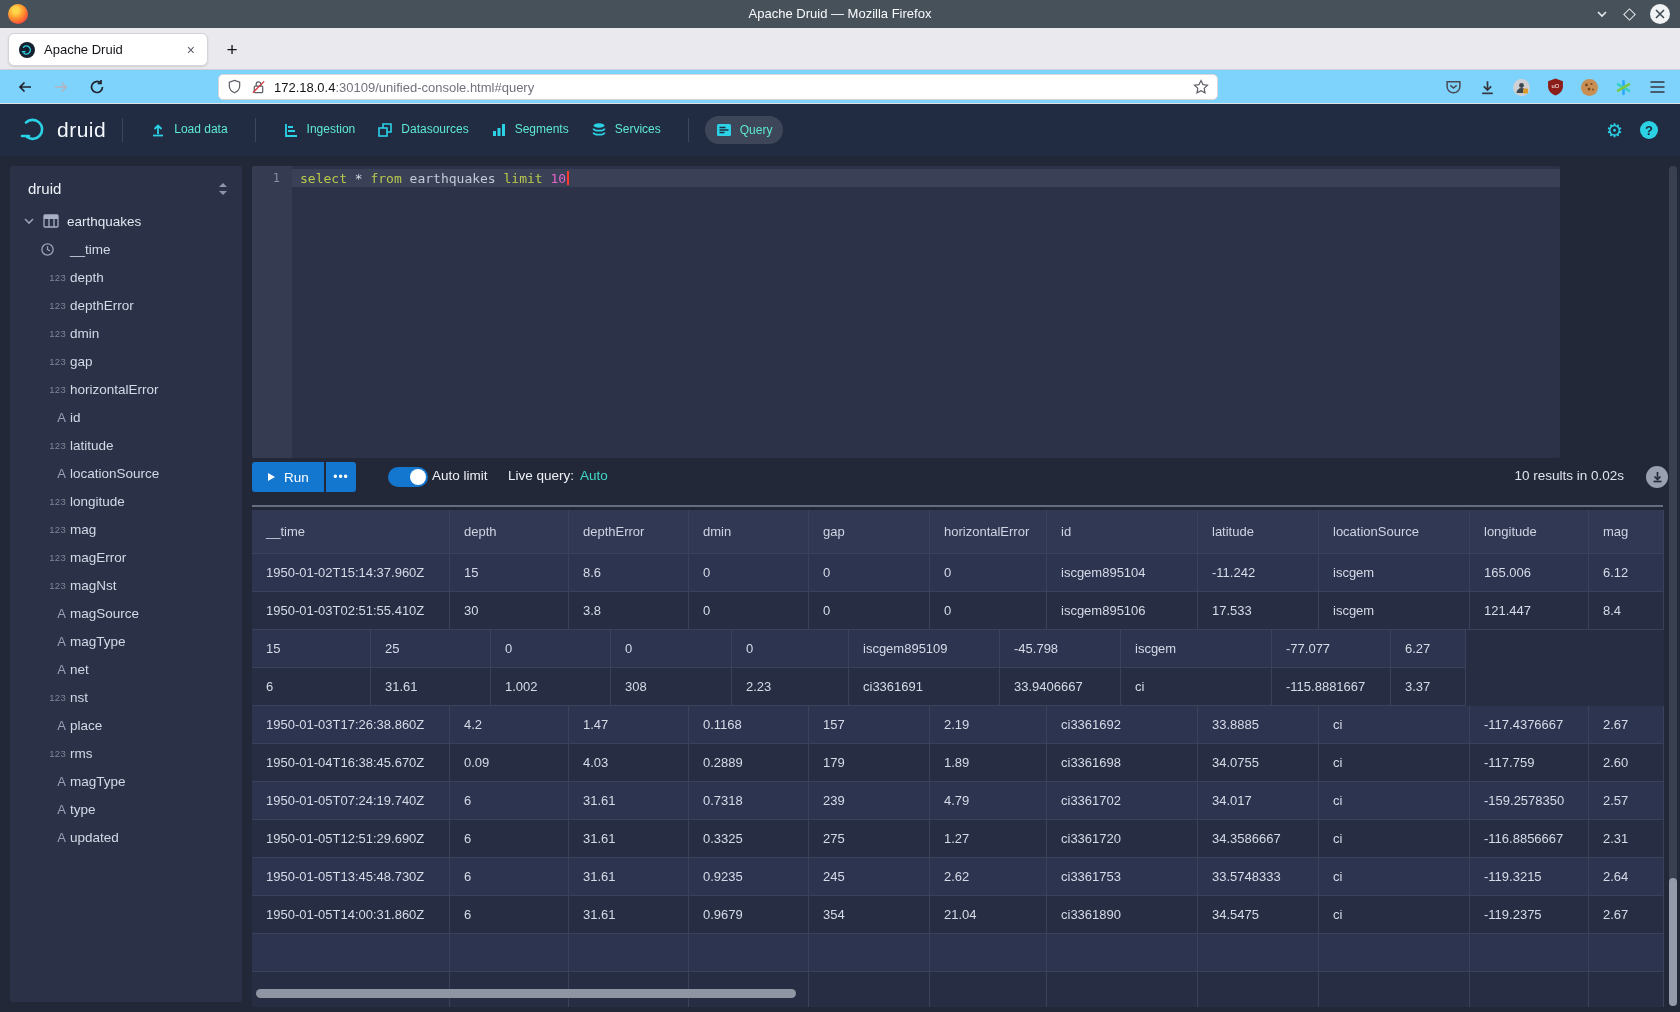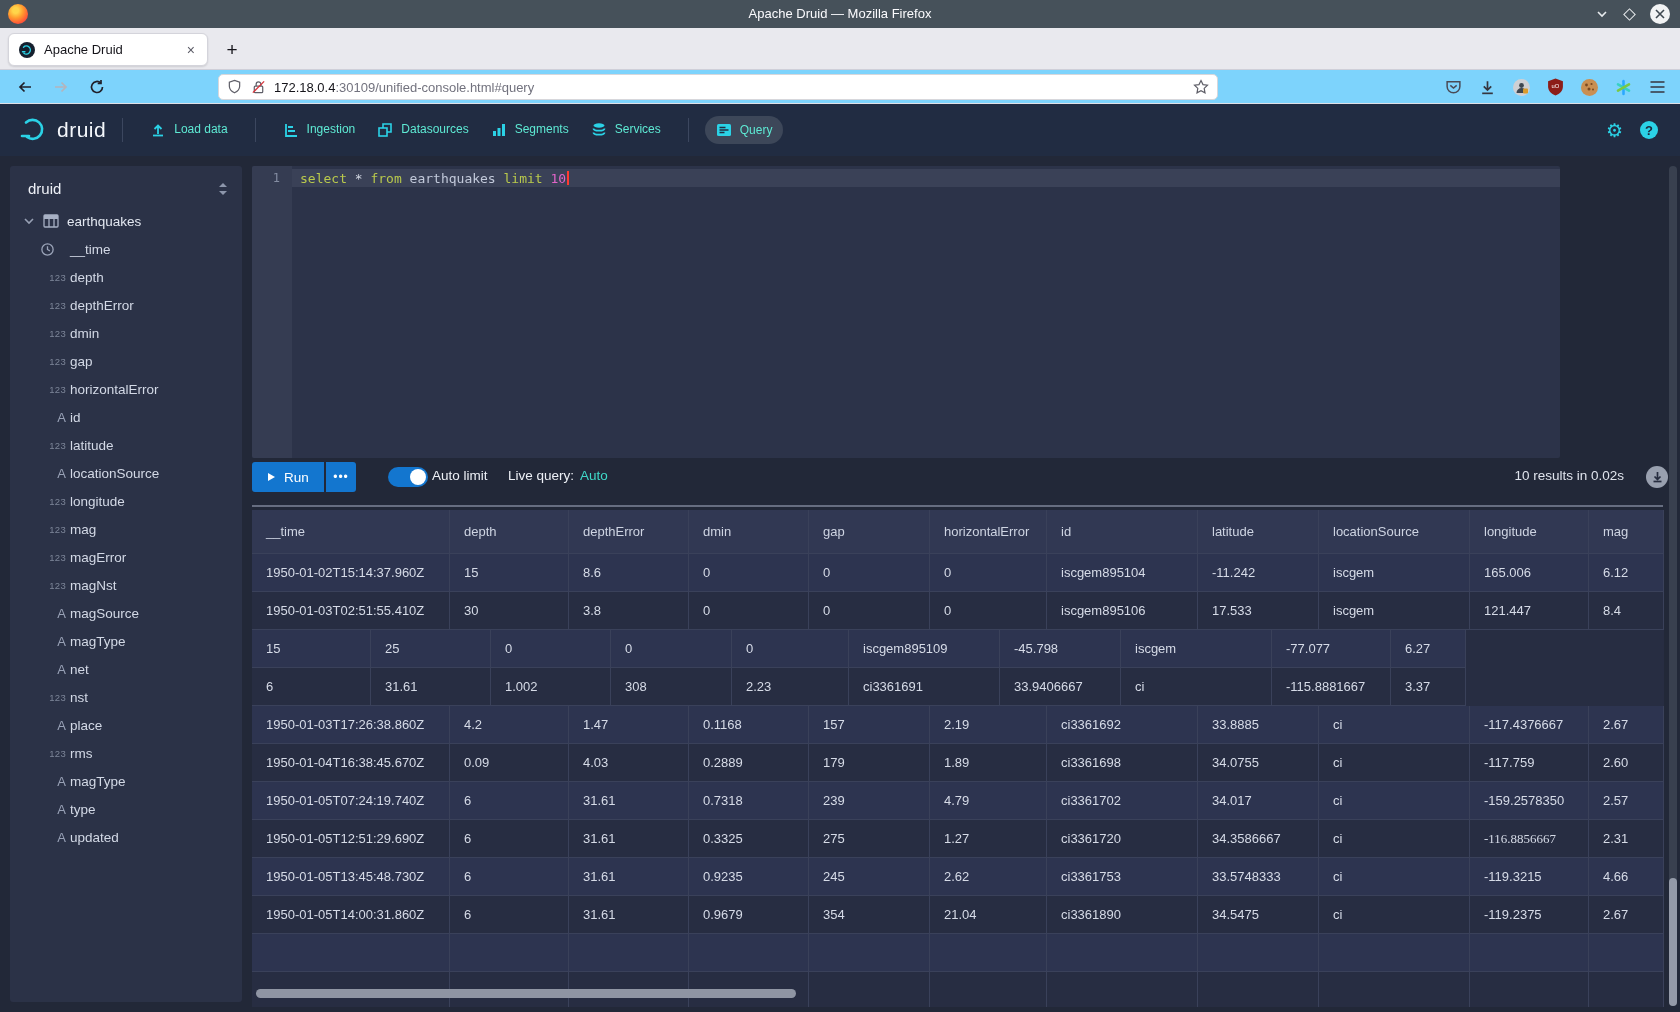--- a/index.html
+++ b/index.html
@@ -559,35 +559,35 @@
     <div class="trow tdata even">
       <div class="tcell" style="width: 198px;">1950-01-05T12:51:29.690Z</div>
       <div class="tcell" style="width: 119px;">6</div>
       <div class="tcell" style="width: 120px;">31.61</div>
       <div class="tcell" style="width: 120px;">0.3325</div>
       <div class="tcell" style="width: 121px;">275</div>
       <div class="tcell" style="width: 117px;">1.27</div>
       <div class="tcell" style="width: 151px;">ci3361720</div>
       <div class="tcell" style="width: 121px;">34.3586667</div>
       <div class="tcell" style="width: 151px;">ci</div>
-      <div class="tcell" style="width: 119px; font-family: Liberation Serif, serif;">-116.8856667</div>
+      <div class="tcell" style="width: 119px;">-116.8856667</div>
       <div class="tcell" style="width: 75px;">2.31</div>
     </div>
     <div class="trow tdata odd">
       <div class="tcell" style="width: 198px;">1950-01-05T13:45:48.730Z</div>
       <div class="tcell" style="width: 119px;">6</div>
       <div class="tcell" style="width: 120px;">31.61</div>
       <div class="tcell" style="width: 120px;">0.9235</div>
       <div class="tcell" style="width: 121px;">245</div>
       <div class="tcell" style="width: 117px;">2.62</div>
       <div class="tcell" style="width: 151px;">ci3361753</div>
       <div class="tcell" style="width: 121px;">33.5748333</div>
       <div class="tcell" style="width: 151px;">ci</div>
       <div class="tcell" style="width: 119px;">-119.3215</div>
-      <div class="tcell" style="width: 75px;">4.66</div>
+      <div class="tcell" style="width: 75px;">2.64</div>
     </div>
     <div class="trow tdata even">
       <div class="tcell" style="width: 198px;">1950-01-05T14:00:31.860Z</div>
       <div class="tcell" style="width: 119px;">6</div>
       <div class="tcell" style="width: 120px;">31.61</div>
       <div class="tcell" style="width: 120px;">0.9679</div>
       <div class="tcell" style="width: 121px;">354</div>
       <div class="tcell" style="width: 117px;">21.04</div>
       <div class="tcell" style="width: 151px;">ci3361890</div>
       <div class="tcell" style="width: 121px;">34.5475</div>

